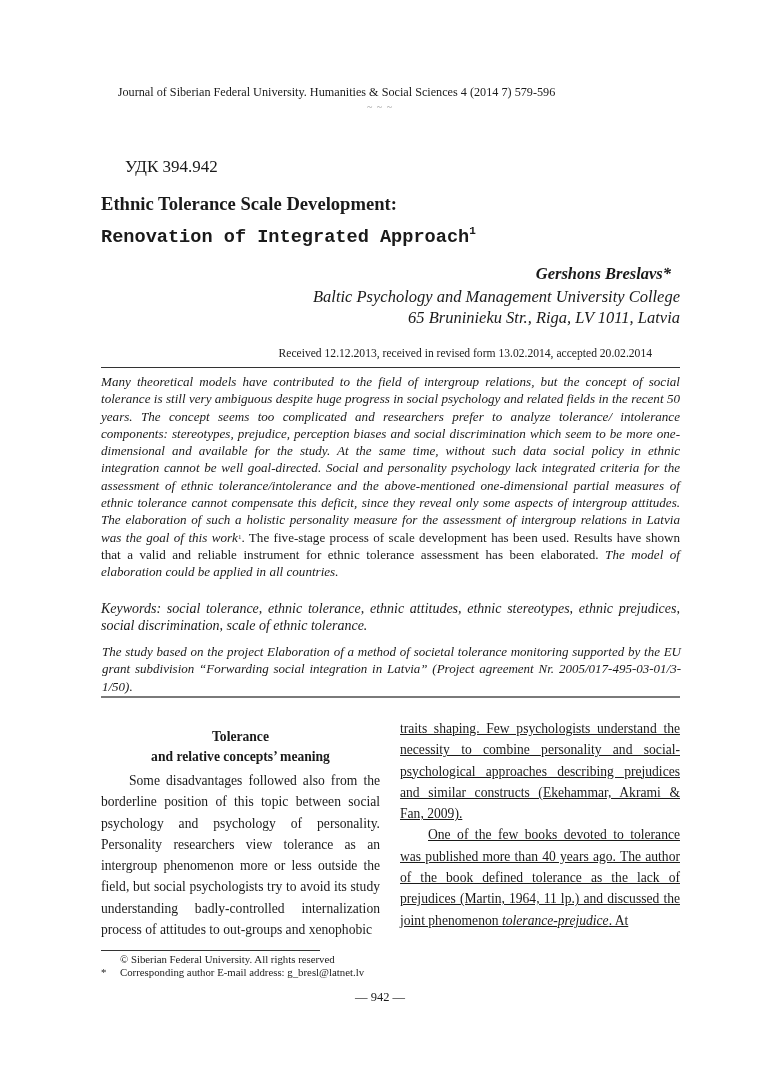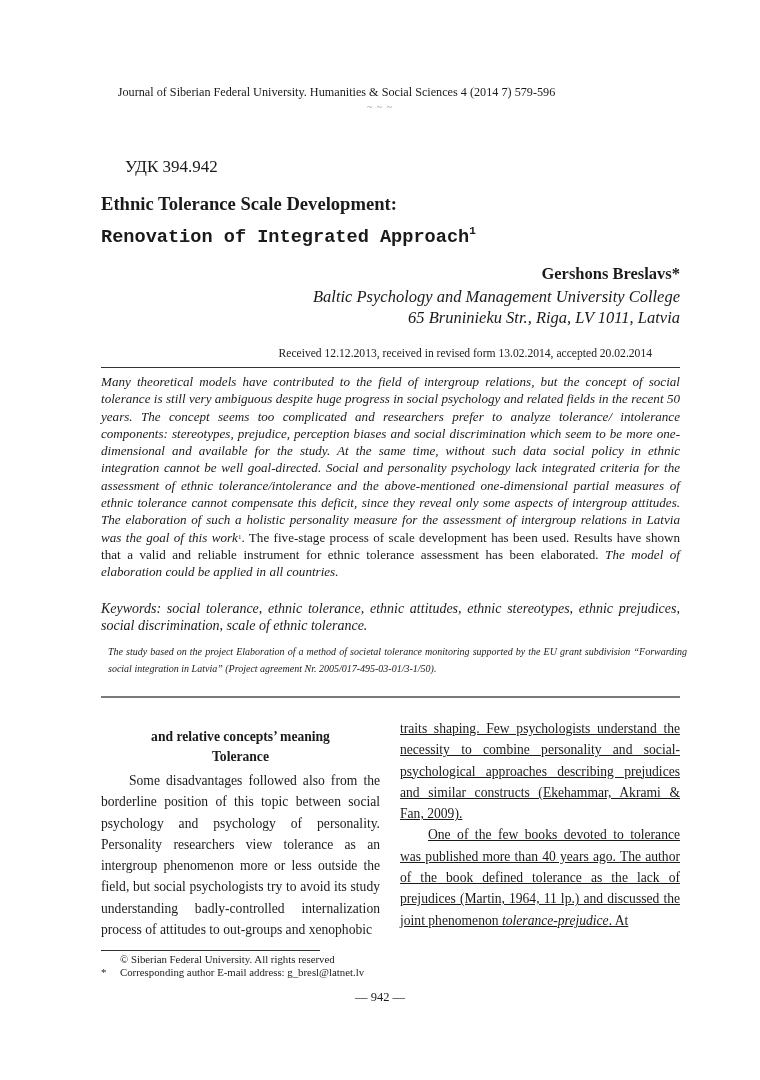--- a/index.html
+++ b/index.html
@@ -6,31 +6,31 @@
   body { width: 760px; height: 1080px; position: relative; overflow: hidden;
          font-family: "Liberation Serif", serif; color: #1a1a1a; }
   .abs { position: absolute; }
   .journal { top: 85px; left: 0; width: 673px; text-align: center; font-size: 12.2px; }
   .tilde { top: 101px; left: 0; width: 760px; text-align: center; font-size: 10px; color: #999; letter-spacing: 1px; }
   .udk { top: 157px; left: 113px; font-size: 17px; margin-left: 12px; }
   .title { left: 101px; font-size: 18.6px; font-weight: bold; }
   .title1 { top: 193px; }
   .title2 { top: 227px; font-family: Liberation Mono, monospace; }
   .title sup { font-size: 11px; vertical-align: top; position: relative; top: -2px; }
-  .author { top: 264px; right: 80px; font-size: 16.5px; font-weight: bold; text-align: right; }
+  .author { top: 264px; right: 89px; font-size: 16.5px; font-weight: bold; text-align: right; font-style: italic; }
   .affil { right: 80px; font-size: 16.5px; font-style: italic; text-align: right; }
   .affil1 { top: 287px; }
   .affil2 { top: 308px; }
   .received { top: 347px; left: 0; width: 652px; text-align: right; font-size: 11.6px; }
   .rule-top { top: 367px; left: 101px; width: 579px; height: 1px; background: #333; }
   .abstract { top: 373px; left: 101px; width: 579px; font-size: 13.1px; line-height: 17.3px; text-align: justify; }
   .abstract .it { font-style: italic; }
   .abstract sup { font-size: 7px; vertical-align: top; }
   .keywords { top: 600px; left: 101px; width: 579px; font-size: 14px; line-height: 17.3px; font-style: italic; text-align: justify; }
-  .funding { top: 643px; left: 108px; width: 579px; font-size: 10px; line-height: 17.3px; font-style: italic; text-align: justify; }
+  .funding { top: 643px; left: 102px; width: 579px; font-size: 13px; line-height: 17.3px; font-style: italic; text-align: justify; }
   .rule-bottom { top: 696px; left: 101px; width: 579px; height: 2px; background: #7a7a7a; }
   .col { font-size: 13.6px; line-height: 21.3px; text-align: justify; }
   .col-left { top: 727px; left: 101px; width: 279px; }
   .col-right { top: 718px; left: 400px; width: 280px; text-decoration: underline; }
   .section-head { font-weight: bold; text-align: center; line-height: 20px; }
   .indent { text-indent: 28px; margin: 0; }
   .col p { margin: 0; }
   .col .it { font-style: italic; }
   .fn-rule { top: 950px; left: 101px; width: 219px; height: 1px; background: #333; }
   .fn { left: 101px; font-size: 10.8px; line-height: 13px; }
@@ -58,22 +58,22 @@
 <div class="abs rule-top"></div>
 
 <div class="abs abstract"><span class="it">Many theoretical models have contributed to the field of intergroup relations, but the concept of social tolerance is still very ambiguous despite huge progress in social psychology and related fields in the recent 50 years. The concept seems too complicated and researchers prefer to analyze tolerance/ intolerance components: stereotypes, prejudice, perception biases and social discrimination which seem to be more one-dimensional and available for the study. At the same time, without such data social policy in ethnic integration cannot be well goal-directed. Social and personality psychology lack integrated criteria for the assessment of ethnic tolerance/intolerance and the above-mentioned one-dimensional partial measures of ethnic tolerance cannot compensate this deficit, since they reveal only some aspects of intergroup attitudes. The elaboration of such a holistic personality measure for the assessment of intergroup relations in Latvia was the goal of this work</span><sup>1</sup><span>. The five-stage process of scale development has been used. Results have shown that a valid and reliable instrument for ethnic tolerance assessment has been elaborated. </span><span class="it">The model of elaboration could be applied in all countries.</span></div>
 
 <div class="abs keywords">Keywords: social tolerance, ethnic tolerance, ethnic attitudes, ethnic stereotypes, ethnic prejudices, social discrimination, scale of ethnic tolerance.</div>
 <div class="abs funding">The study based on the project Elaboration of a method of societal tolerance monitoring supported by the EU grant subdivision “Forwarding social integration in Latvia” (Project agreement Nr. 2005/017-495-03-01/3-1/50).</div>
 <div class="abs rule-bottom"></div>
 
 <div class="abs col col-left">
   <div class="section-head">
+    <div>Tolerance</div>
     <div>and relative concepts’ meaning</div>
-    <div>Tolerance</div>
   </div>
   <p class="indent" style="margin-top:3px;">Some disadvantages followed also from the borderline position of this topic between social psychology and psychology of personality. Personality researchers view tolerance as an intergroup phenomenon more or less outside the field, but social psychologists try to avoid its study understanding badly-controlled internalization process of attitudes to out-groups and xenophobic</p>
 </div>
 
 <div class="abs col col-right">
   <p>traits shaping. Few psychologists understand the necessity to combine personality and social-psychological approaches describing prejudices and similar constructs (Ekehammar, Akrami &amp; Fan, 2009).</p>
   <p class="indent"><span>One of the few books devoted to tolerance was published more than 40 years ago. The author of the book defined tolerance as the lack of prejudices (Martin, 1964, 11 lp.) and discussed the joint phenomenon </span><span class="it">tolerance-prejudice</span><span>. At</span></p>
 </div>
 
 <div class="abs fn-rule"></div>

